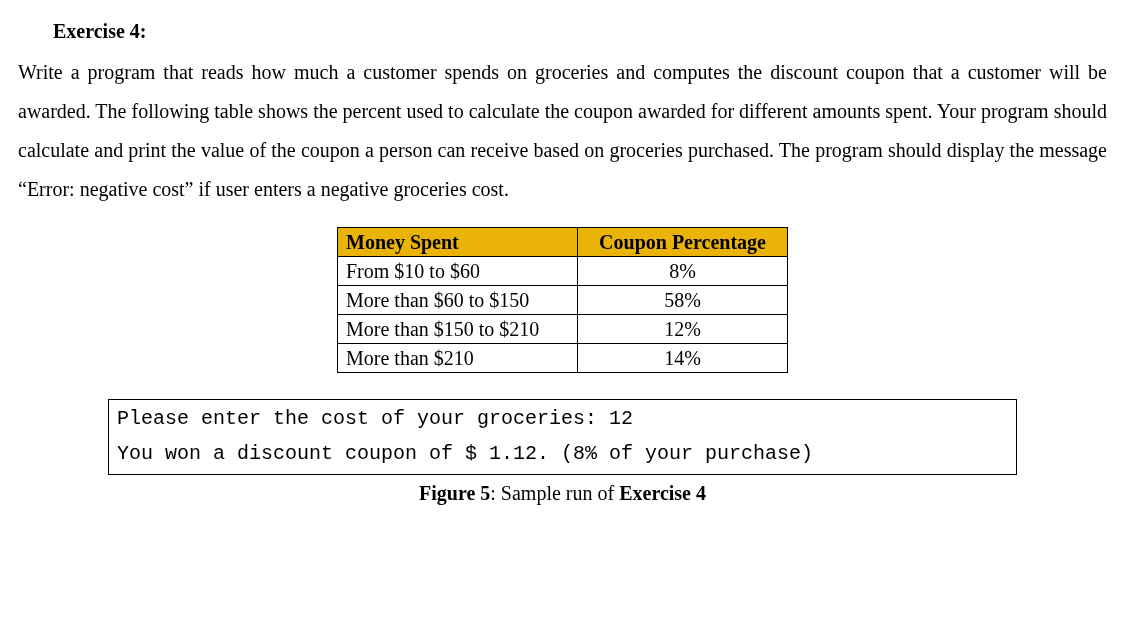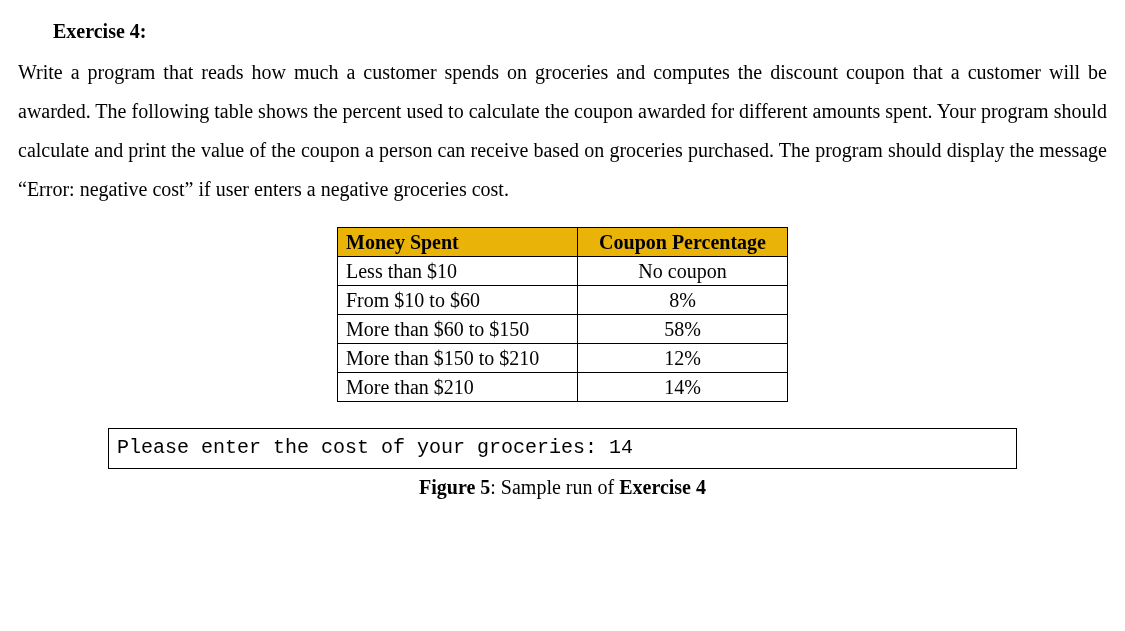--- a/index.html
+++ b/index.html
@@ -74,42 +74,39 @@
 <div class="table-wrap">
   <table>
     <thead>
       <tr>
         <th class="col1">Money Spent</th>
         <th class="col2">Coupon Percentage</th>
       </tr>
     </thead>
     <tbody>
       <tr>
-        <td class="col1">Less than $10</td>
-        <td class="col2">No coupon</td>
-      </tr>
-      <tr>
         <td class="col1">From $10 to $60</td>
         <td class="col2">8%</td>
       </tr>
       <tr>
         <td class="col1">More than $60 to $150</td>
         <td class="col2">58%</td>
       </tr>
       <tr>
         <td class="col1">More than $150 to $210</td>
         <td class="col2">12%</td>
       </tr>
       <tr>
         <td class="col1">More than $210</td>
         <td class="col2">14%</td>
       </tr>
     </tbody>
   </table>
 </div>
 
 <div class="sample-box">
-  <div class="sample-line">Please enter the cost of your groceries: 14</div>
+  <div class="sample-line">Please enter the cost of your groceries: 12</div>
+  <div class="sample-line"><span>You won a discount coupon of $ </span><span>1.12</span><span>. (8% of your purchase)</span></div>
 </div>
 
 <div class="caption">
   <span class="b">Figure 5</span><span>: Sample run of </span><span class="b">Exercise 4</span>
 </div>
 
 </body></html>

